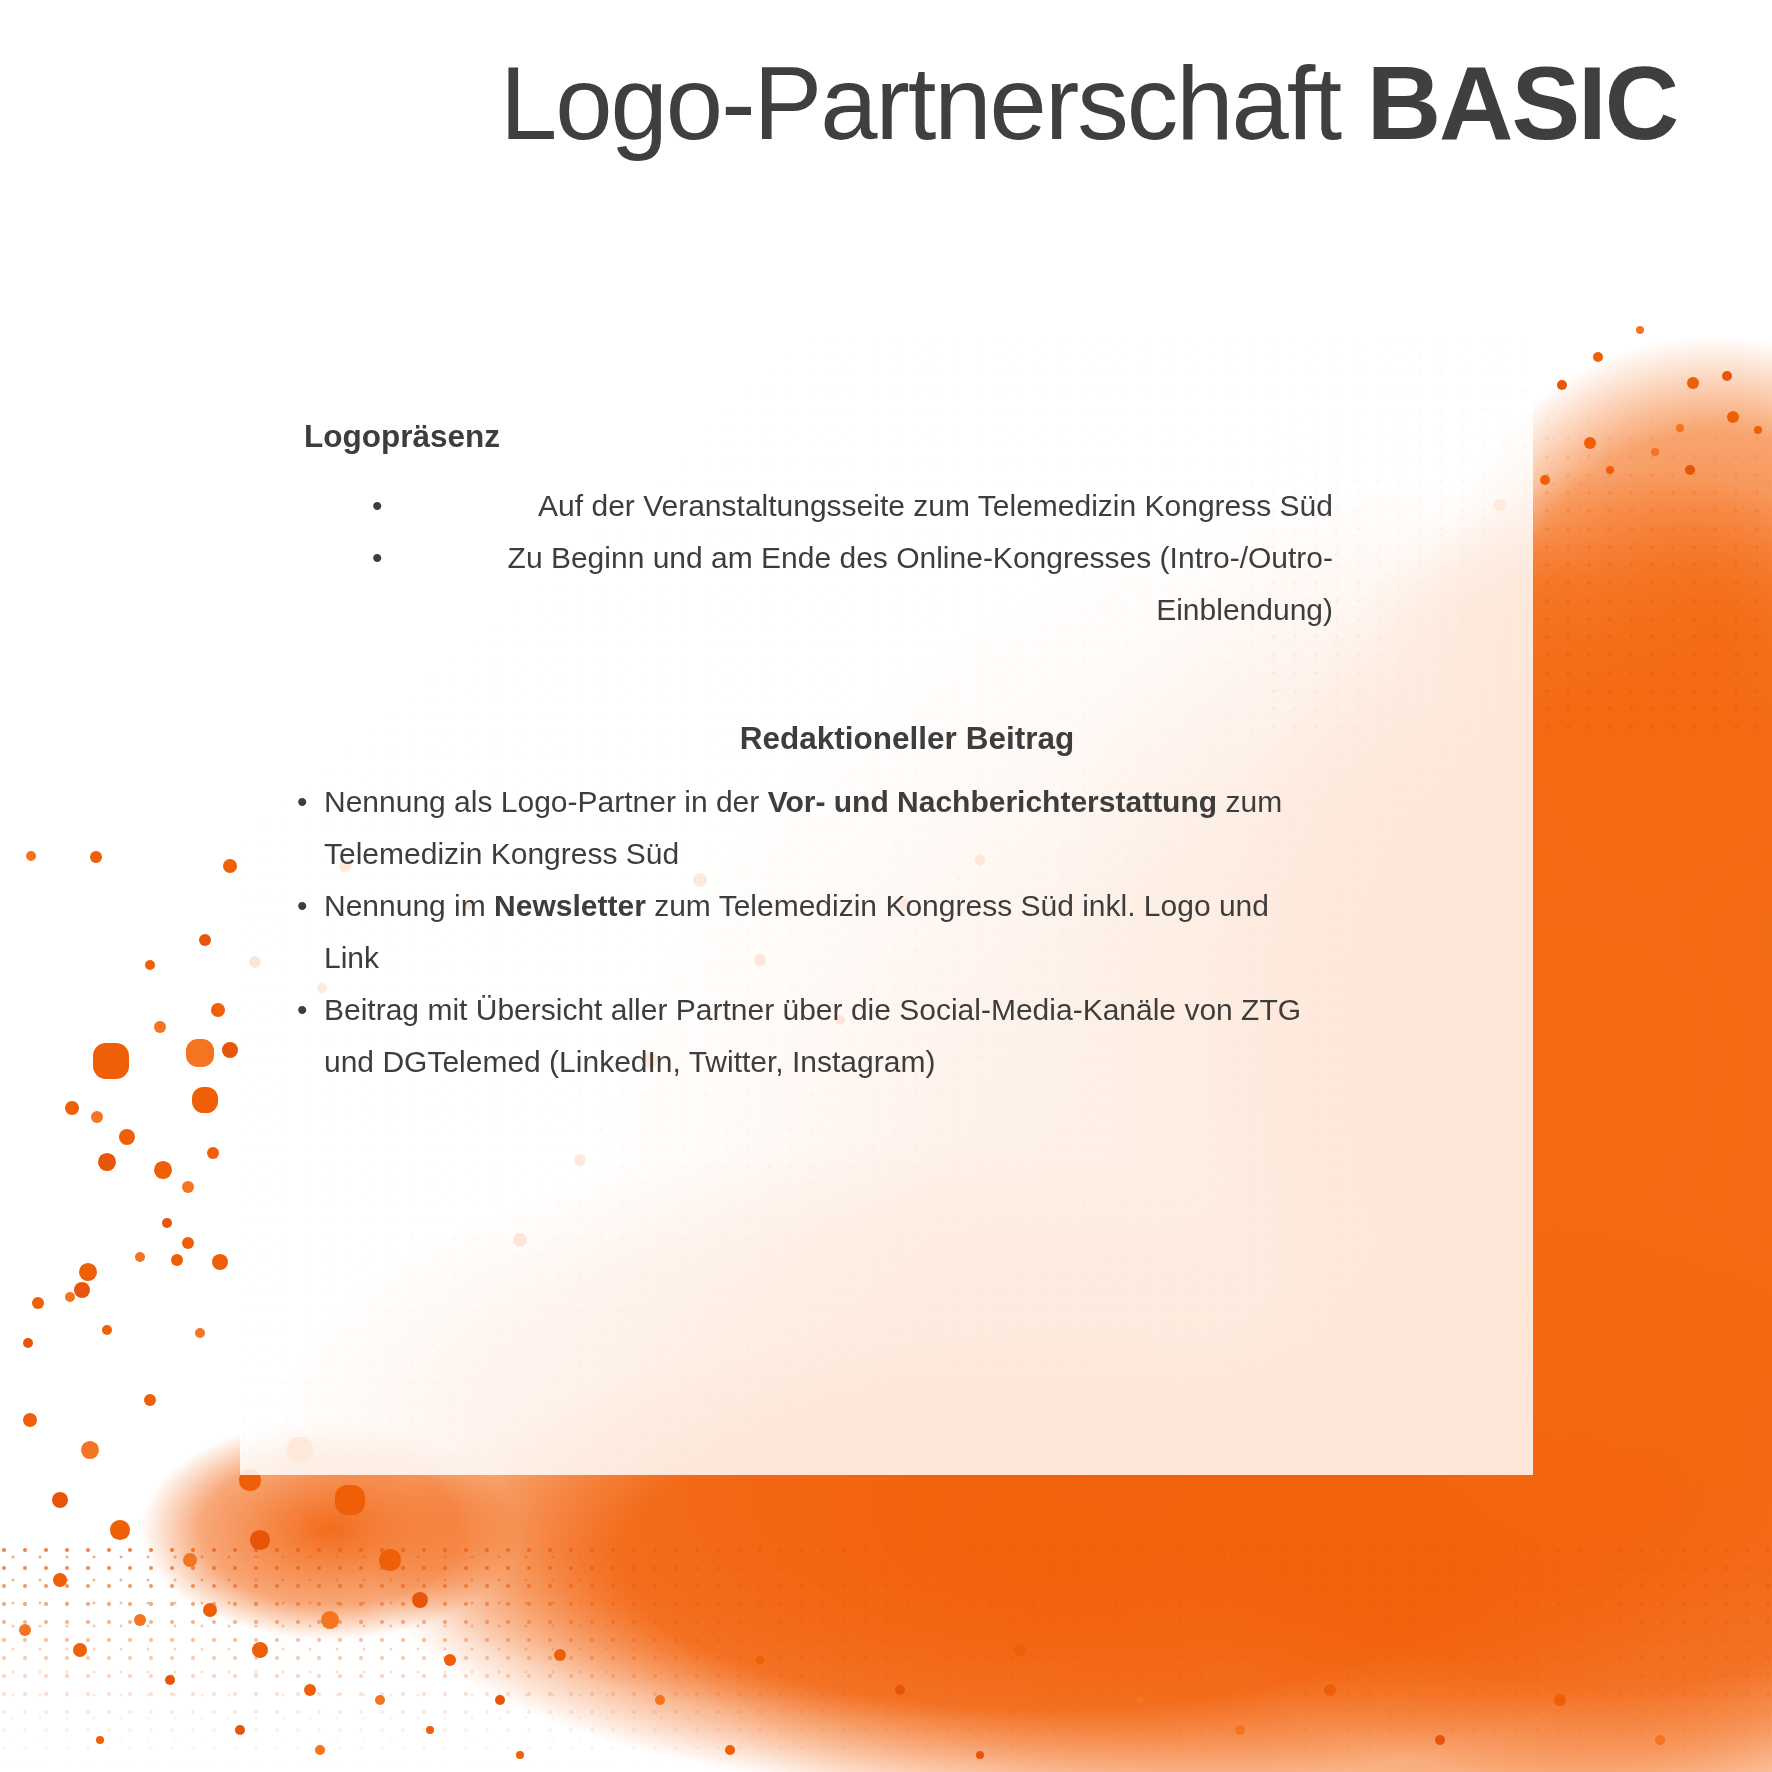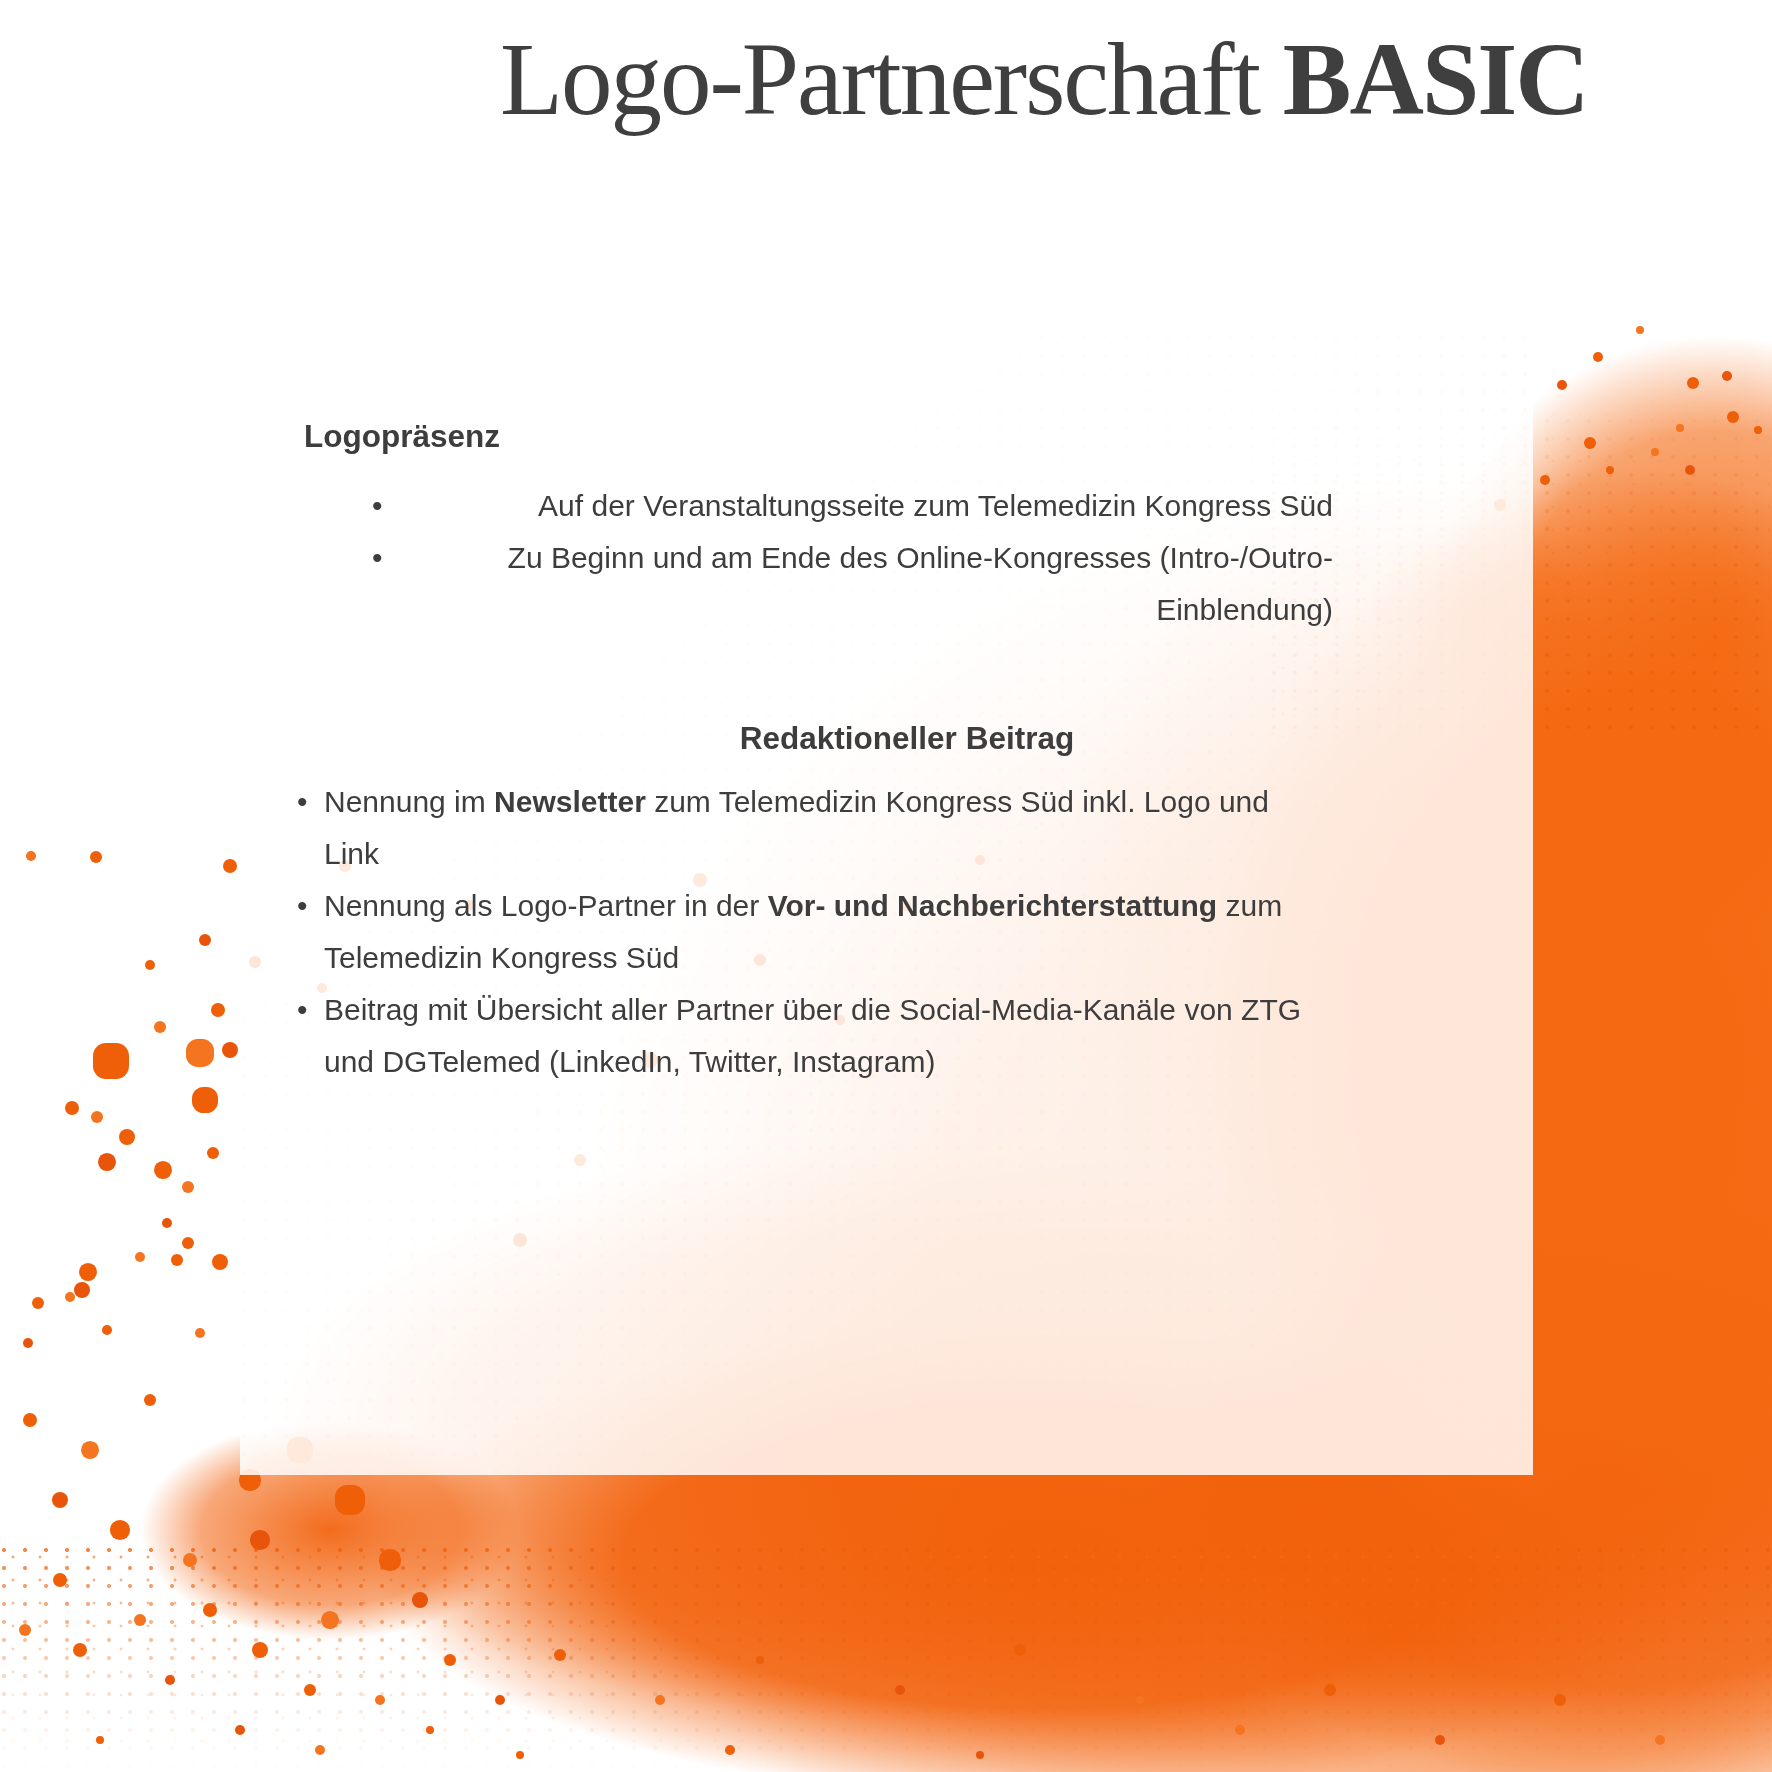--- a/index.html
+++ b/index.html
@@ -71,22 +71,22 @@
      696px 876px 0 3px #f4741f, 756px 956px 0 2px #ee5f07, 646px 1056px 0 4px #f4741f,
      836px 1016px 0 1px #ee5f07, 576px 1156px 0 2px #f4741f, 516px 1236px 0 3px #ee5f07,
      901px 901px 0 2px #f4741f, 976px 856px 0 1px #ee5f07, 341px 862px 0 2px #f4741f,
      251px 958px 0 2px #ee5f07, 318px 984px 0 1px #f4741f, 466px 901px 0 1px #ee5f07;}
 
   
   .panel{position:absolute;left:240px;top:333px;width:1293px;height:1142px;z-index:3;
          background:rgba(255,255,255,.84);}
 
   
-  .title{position:absolute;left:500px;top:28px;z-index:4;margin:0;
-         font-size:103px;line-height:1;letter-spacing:-2px;font-weight:400;color:#3f3f3f;white-space:nowrap;font-family:Liberation Serif, serif;}
+  .title{position:absolute;left:500px;top:52px;z-index:4;margin:0;
+         font-size:103px;line-height:1;letter-spacing:-2px;font-weight:400;color:#3f3f3f;white-space:nowrap;}
   .title strong{font-weight:700;}
 
   
   .content{position:absolute;left:292px;top:398px;width:1230px;z-index:4;
            color:#3d3d3d;font-size:30px;line-height:52px;}
   .content h2{margin:12px;font-size:31.5px;line-height:52px;font-weight:700;color:#3d3d3d;}
   .content h2.gap-redaktionell{margin-top:76px;text-align:center;}
   .content h2.gap-social{margin-top:122px;}
   ul.list{list-style:none;margin:0;padding:0;box-sizing:border-box;}
   ul.list li{position:relative;margin:0;}
@@ -118,22 +118,22 @@
   <div class="content">
 
     <h2>Logopräsenz</h2>
     <ul class="list list-indent">
       <li><span>Auf der Veranstaltungsseite zum Telemedizin Kongress Süd</span></li>
       <li><span>Zu Beginn und am Ende des Online-Kongresses (Intro-/Outro-Einblendung)</span></li>
     </ul>
 
     <h2 class="gap-redaktionell">Redaktioneller Beitrag</h2>
     <ul class="list list-flush">
+      <li><span>Nennung als Logo-Partner in der </span><span class="b">Vor- und Nachberichterstattung</span><span> zum Telemedizin Kongress Süd</span></li>
       <li><span>Nennung im </span><span class="b">Newsletter</span><span> zum Telemedizin Kongress Süd inkl. Logo und Link</span></li>
-      <li><span>Nennung als Logo-Partner in der </span><span class="b">Vor- und Nachberichterstattung</span><span> zum Telemedizin Kongress Süd</span></li>
     </ul>
 
     <ul class="list list-flush list-social">
       <li><span>Beitrag mit Übersicht aller Partner über die Social-Media-Kanäle von ZTG und DGTelemed (LinkedIn, Twitter, Instagram)</span></li>
     </ul>
 
   </div>
 </div>
 
 </body></html>

